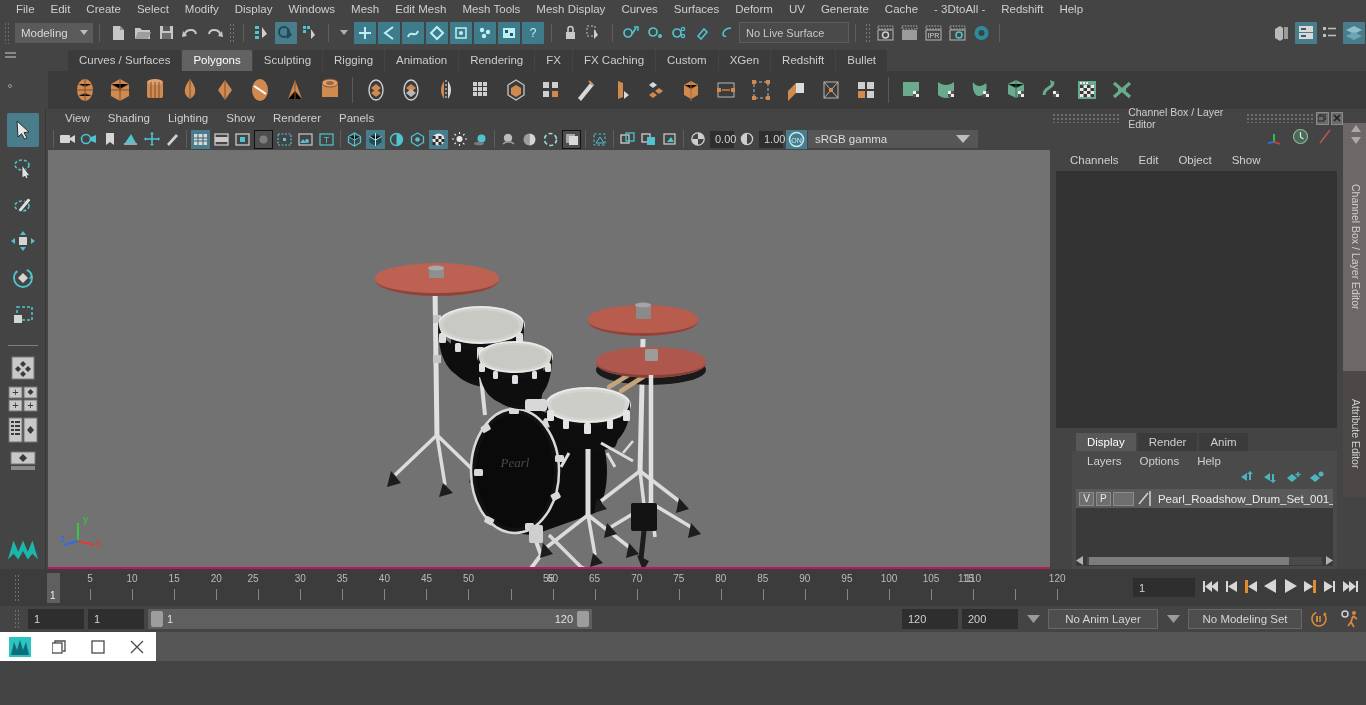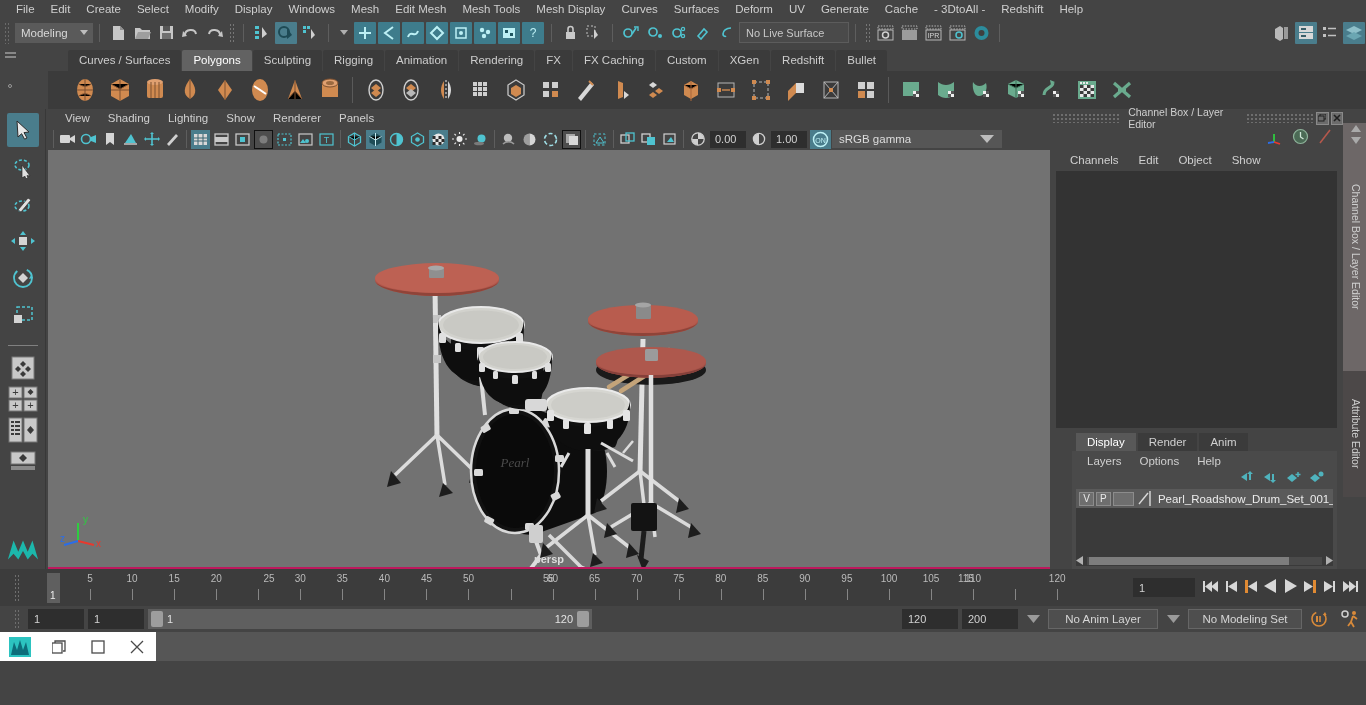--- a/index.html
+++ b/index.html
@@ -59,21 +59,21 @@
   .tbox-img { width:34px;height:28px;display:flex;align-items:center;justify-content:center;margin-bottom:3px;}
 
   
   .viewpanel { width:1007px; background:#444; display:flex; flex-direction:column; border-left:1px solid #383838;}
   .vpmenu { height:19px; display:flex; align-items:center; padding-left:10px; background:#444444;}
   .vpmenu .mi { padding:0 9px; font-size:11.5px; color:#cfcfcf; line-height:19px;}
   .vptools { height:22px; display:flex; align-items:center; padding-left:4px; background:#444444;}
   .vpt { width:19px;height:19px;display:flex;align-items:center;justify-content:center;margin:0 1px;}
   .vpt.on { background:#4a7d8c; }
   .vpt.framebox { border:1px solid #111; background:#4d4d4d;}
-  .numfield { height:17px;width:36px;background:#2e2e2e;color:#d2d2d2;font-size:11px;
+  .numfield { height:17px;width:24px;background:#2e2e2e;color:#d2d2d2;font-size:11px;
      display:flex;align-items:center;padding-left:5px;margin:0 2px;}
   .gammafield { height:18px; width:140px; background:#565656; color:#dcdcdc; font-size:11.5px;
      display:flex;align-items:center;padding-left:7px;}
   .gammaarrow { width:30px;height:18px;background:#565656;display:flex;align-items:center;justify-content:center;}
 
   .viewport { flex:1; background:#be185d; position:relative; overflow:hidden; margin:0 2px 0 2px;}
   .persp-label { position:absolute; bottom:4px; left:0; width:100%; text-align:center; font-size:11px; color:#ddd; font-weight:bold;}
 
   
   .rightpanel { width:314px; background:#444444; display:flex; }
@@ -1168,21 +1168,20 @@
                   <circle cx="256" cy="326" r="2"></circle>
                 <circle cx="257" cy="334" r="2"></circle>
                   <circle cx="258" cy="342" r="2"></circle>
                 <circle cx="258" cy="350" r="2"></circle>
                   <circle cx="257" cy="358" r="2"></circle>
                 <circle cx="254" cy="365" r="2"></circle>
               </g>
             </g>
           </g>
         </svg>
-        <div class="persp-label">persp</div>
         <svg style="position:absolute;left:12px;bottom:18px" width="46" height="40" viewBox="0 0 46 40">
           <path d="M18 30 L18 12" stroke="#2ecc40" stroke-width="2"></path>
           <text x="23" y="12" font-size="10" fill="#2ecc40" font-family="Liberation Sans">y</text>
           <path d="M18 30 L34 34" stroke="#e8392e" stroke-width="2"></path>
           <text x="36" y="36" font-size="10" fill="#e8392e" font-family="Liberation Sans">x</text>
           <path d="M18 30 L4 34" stroke="#2b6de8" stroke-width="2"></path>
           <text x="0" y="31" font-size="10" fill="#2b6de8" font-family="Liberation Sans">z</text>
         </svg>
       </div>
     </div>
@@ -1313,21 +1312,21 @@
       </div>
     <div class="rtick" style="left: 66.0492px;"></div>
         <div class="rlabel" style="left: 66.0492px;">5</div>
         <div class="rtick" style="left: 108.098px;"></div>
         <div class="rlabel" style="left: 108.098px;">10</div>
         <div class="rtick" style="left: 150.148px;"></div>
         <div class="rlabel" style="left: 150.148px;">15</div>
         <div class="rtick" style="left: 192.197px;"></div>
         <div class="rlabel" style="left: 192.197px;">20</div>
         <div class="rtick" style="left: 234.246px;"></div>
-        <div class="rlabel" style="left: 245px;">25</div>
+        <div class="rlabel" style="left: 229px;">25</div>
         <div class="rtick" style="left: 276.295px;"></div>
         <div class="rlabel" style="left: 276.295px;">30</div>
         <div class="rtick" style="left: 318.344px;"></div>
         <div class="rlabel" style="left: 318.344px;">35</div>
         <div class="rtick" style="left: 360.393px;"></div>
         <div class="rlabel" style="left: 360.393px;">40</div>
         <div class="rtick" style="left: 402.443px;"></div>
         <div class="rlabel" style="left: 402.443px;">45</div>
         <div class="rtick" style="left: 444.492px;"></div>
         <div class="rlabel" style="left: 444.492px;">50</div>

